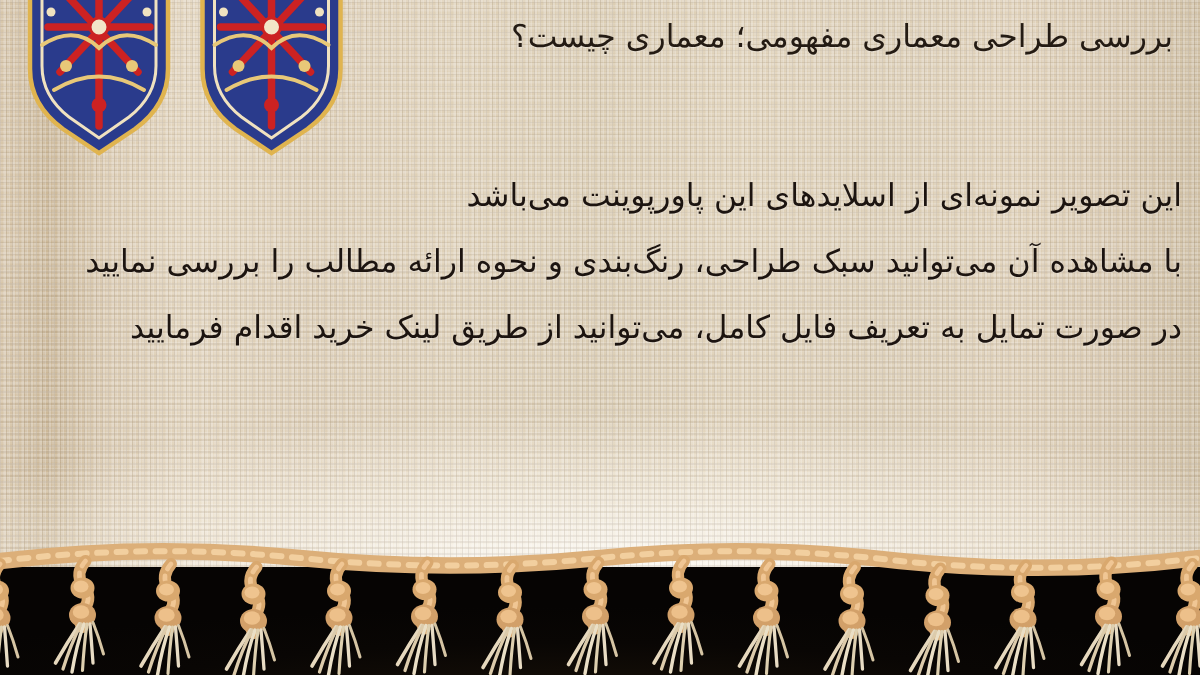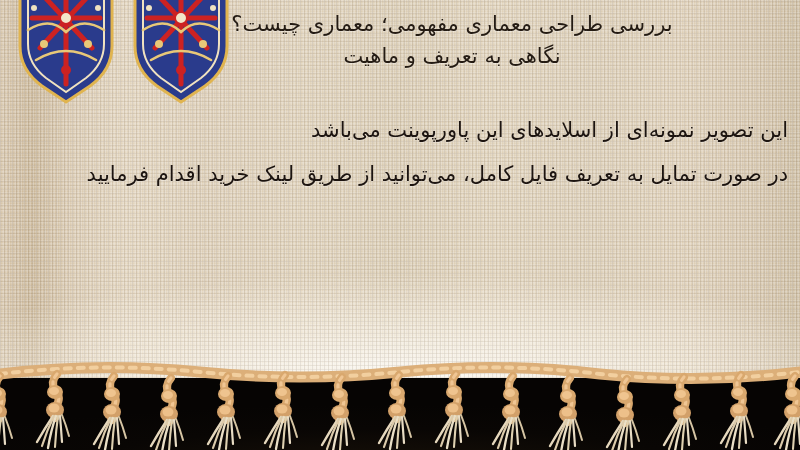--- a/index.html
+++ b/index.html
@@ -103,21 +103,20 @@
     width: 260px; height: 140px;
     pointer-events: none;
   }
 
   
   .title-block {
     position: absolute;
     right: 18px;
     top: 8px;
     width: 660px;
-    text-align: center;
     direction: rtl;
   }
   .title-line {
     font-family: "DejaVu Sans", "Liberation Sans", sans-serif;
     font-size: 21px;
     line-height: 32px;
     color: #241b13;
     font-weight: 400;
     letter-spacing: 0px;
     text-shadow: 0 1px 0 rgba(255,255,255,0.25);
@@ -285,21 +284,21 @@
           <use href="#tasselShape" x="741" y="19"></use>
         </g>
       <g>
           <use href="#tasselShape" x="795" y="20"></use>
         </g>
     </svg>
   </div>
 
   <div class="title-block">
     <div class="title-line">بررسی طراحی معماری مفهومی؛ معماری چیست؟</div>
-    <div class="title-line">نگاهی به تعریف و ماهیت</div>
   </div>
 
   <div class="body-block">
     <div class="body-line">این تصویر نمونه‌ای از اسلایدهای این پاورپوینت می‌باشد</div>
+    <div class="body-line">با مشاهده آن می‌توانید سبک طراحی، رنگ‌بندی و نحوه ارائه مطالب را بررسی نمایید</div>
     <div class="body-line">در صورت تمایل به تعریف فایل کامل، می‌توانید از طریق لینک خرید اقدام فرمایید</div>
   </div>
 
 </div>
 
 </body></html>

